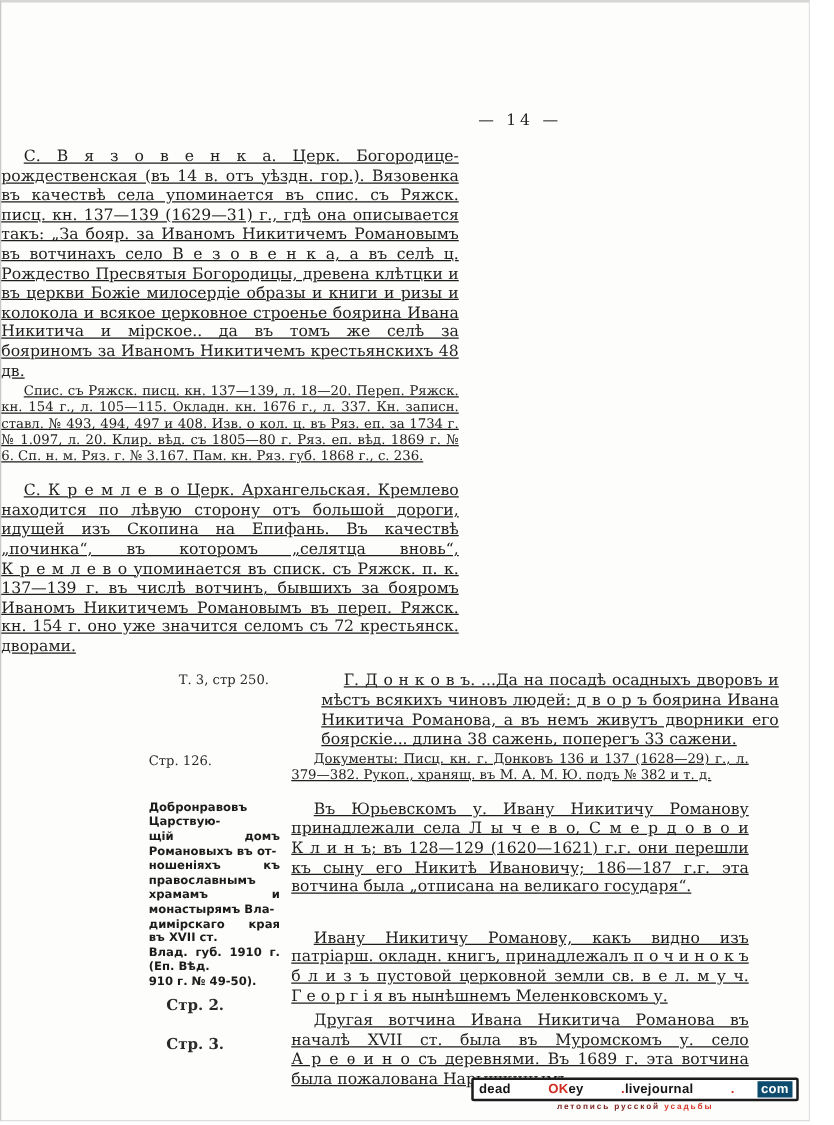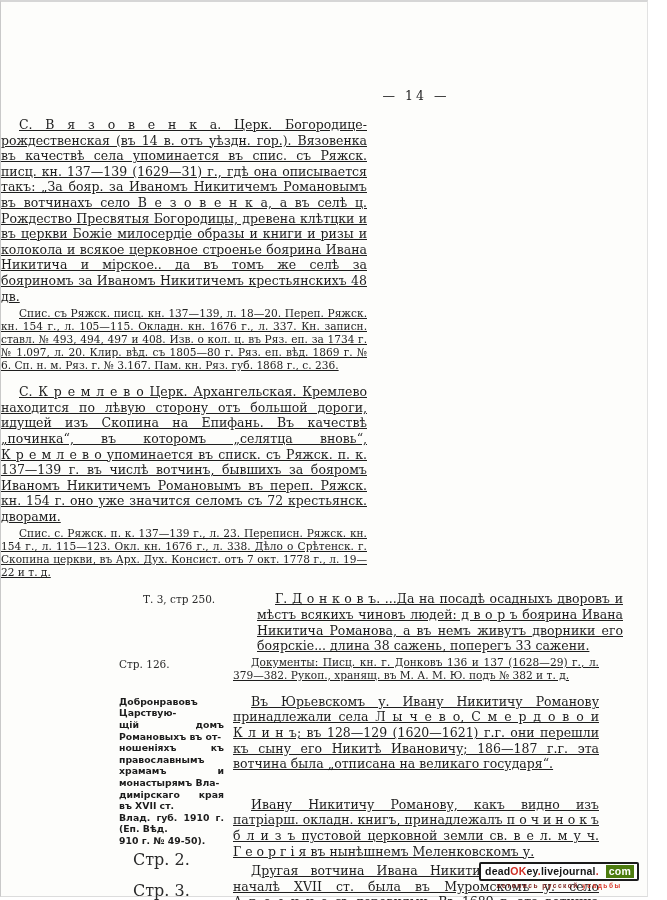--- a/index.html
+++ b/index.html
@@ -41,22 +41,22 @@
   }
   .margin-reference {
     font-family: "DejaVu Sans", sans-serif;
     font-weight: bold;
     font-size: 9.3px; line-height: 11.6px;
     color: #1c1c1c;
     white-space: pre-line;
     text-align: justify;
   }
   .margin-sublabel {
-    font-size: 16px; line-height: 13px;
-    color: #2a2a2a; margin: 6px 0 0 14px; white-space: nowrap;
+    font-size: 12px; line-height: 13px;
+    color: #2a2a2a; margin: 6px 0 0 14px; white-space: nowrap; font-weight: bold;
   }
   .para {
     font-size: 12.5px; line-height: 15.6px;
     text-align: justify; text-indent: 18px;
     color: #1e1e1e;
     margin: 0;
   }
   .para + .para { margin-top: 25px; }
   .para.flow { margin-top: 4px; }
   .source-note {
@@ -75,24 +75,24 @@
     border-radius: 2px;
     background: #ffffff;
     padding: 1px 3px 1px 4px;
     font-family: "Liberation Sans", sans-serif;
     font-weight: bold;
     font-size: 10.5px; line-height: 13px;
     letter-spacing: 0.2px;
     white-space: nowrap;
   }
   .wm-black { color: #151515; }
-  .wm-red { color: #cf2c22; }
+  .wm-red { color: #cf2c22; padding-left: 30px; }
   .wm-com {
-    background: #4d7c0f; color: #ffffff;
-    padding: 0 3px; margin-left: 7px;
+    background: #0c4a6e; color: #ffffff;
+    padding: 0 3px; margin-left: 18px;
     display: inline-block;
   }
   .wm-tagline {
     margin-top: 1px;
     font-family: "Liberation Sans", sans-serif;
     font-weight: bold;
     font-size: 6.6px; line-height: 8px;
     letter-spacing: 1.5px;
     white-space: nowrap;
   }
@@ -110,21 +110,20 @@
     <div class="section">
       <div class="text-col">
         <p class="para">С. В&nbsp;я&nbsp;з&nbsp;о&nbsp;в&nbsp;е&nbsp;н&nbsp;к&nbsp;а. Церк. Богородице-рождественская (въ 14 в. отъ уѣздн. гор.). Вязовенка въ качествѣ села упоминается въ спис. съ Ряжск. писц. кн. 137—139 (1629—31) г., гдѣ она описывается такъ: „За бояр. за Иваномъ Никитичемъ Романовымъ въ вотчинахъ село В&nbsp;е&nbsp;з&nbsp;о&nbsp;в&nbsp;е&nbsp;н&nbsp;к&nbsp;а, а въ селѣ ц. Рождество Пресвятыя Богородицы, древена клѣтцки и въ церкви Божіе милосердіе образы и книги и ризы и колокола и всякое церковное строенье боярина Ивана Никитича и мірское.. да въ томъ же селѣ за бояриномъ за Иваномъ Никитичемъ крестьянскихъ 48 дв.</p>
         <div class="source-note">Спис. съ Ряжск. писц. кн. 137—139, л. 18—20. Переп. Ряжск. кн. 154 г., л. 105—115. Окладн. кн. 1676 г., л. 337. Кн. записн. ставл. № 493, 494, 497 и 408. Изв. о кол. ц. въ Ряз. еп. за 1734 г. № 1.097, л. 20. Клир. вѣд. съ 1805—80 г. Ряз. еп. вѣд. 1869 г. № 6. Сп. н. м. Ряз. г. № 3.167. Пам. кн. Ряз. губ. 1868 г., с. 236.</div>
       </div>
     </div>
 
     <div class="section">
       <div class="text-col">
         <p class="para">С. К&nbsp;р&nbsp;е&nbsp;м&nbsp;л&nbsp;е&nbsp;в&nbsp;о Церк. Архангельская. Кремлево находится по лѣвую сторону отъ большой дороги, идущей изъ Скопина на Епифань. Въ качествѣ „починка“, въ которомъ „селятца вновь“, К&nbsp;р&nbsp;е&nbsp;м&nbsp;л&nbsp;е&nbsp;в&nbsp;о упоминается въ списк. съ Ряжск. п. к. 137—139 г. въ числѣ вотчинъ, бывшихъ за бояромъ Иваномъ Никитичемъ Романовымъ въ переп. Ряжск. кн. 154 г. оно уже значится селомъ съ 72 крестьянск. дворами.</p>
-        <div class="source-note">Спис. с. Ряжск. п. к. 137—139 г., л. 23. Переписн. Ряжск. кн. 154 г., л. 115—123. Окл. кн. 1676 г., л. 338. Дѣло о Срѣтенск. г. Скопина церкви, въ Арх. Дух. Консист. отъ 7 окт. 1778 г., л. 19—22 и т. д.</div>
       </div>
     </div>
 
     <div class="section tight">
       <div class="margin-col">
         <div class="margin-label">Т. 3, стр 250.</div>
       </div>
       <div class="text-col">
         <p class="para">Г. Д&nbsp;о&nbsp;н&nbsp;к&nbsp;о&nbsp;в&nbsp;ъ. ...Да на посадѣ осадныхъ дворовъ и мѣстъ всякихъ чиновъ людей: д&nbsp;в&nbsp;о&nbsp;р&nbsp;ъ боярина Ивана Никитича Романова, а въ немъ живутъ дворники его боярскіе... длина 38 сажень, поперегъ 33 сажени.</p>
       </div>

